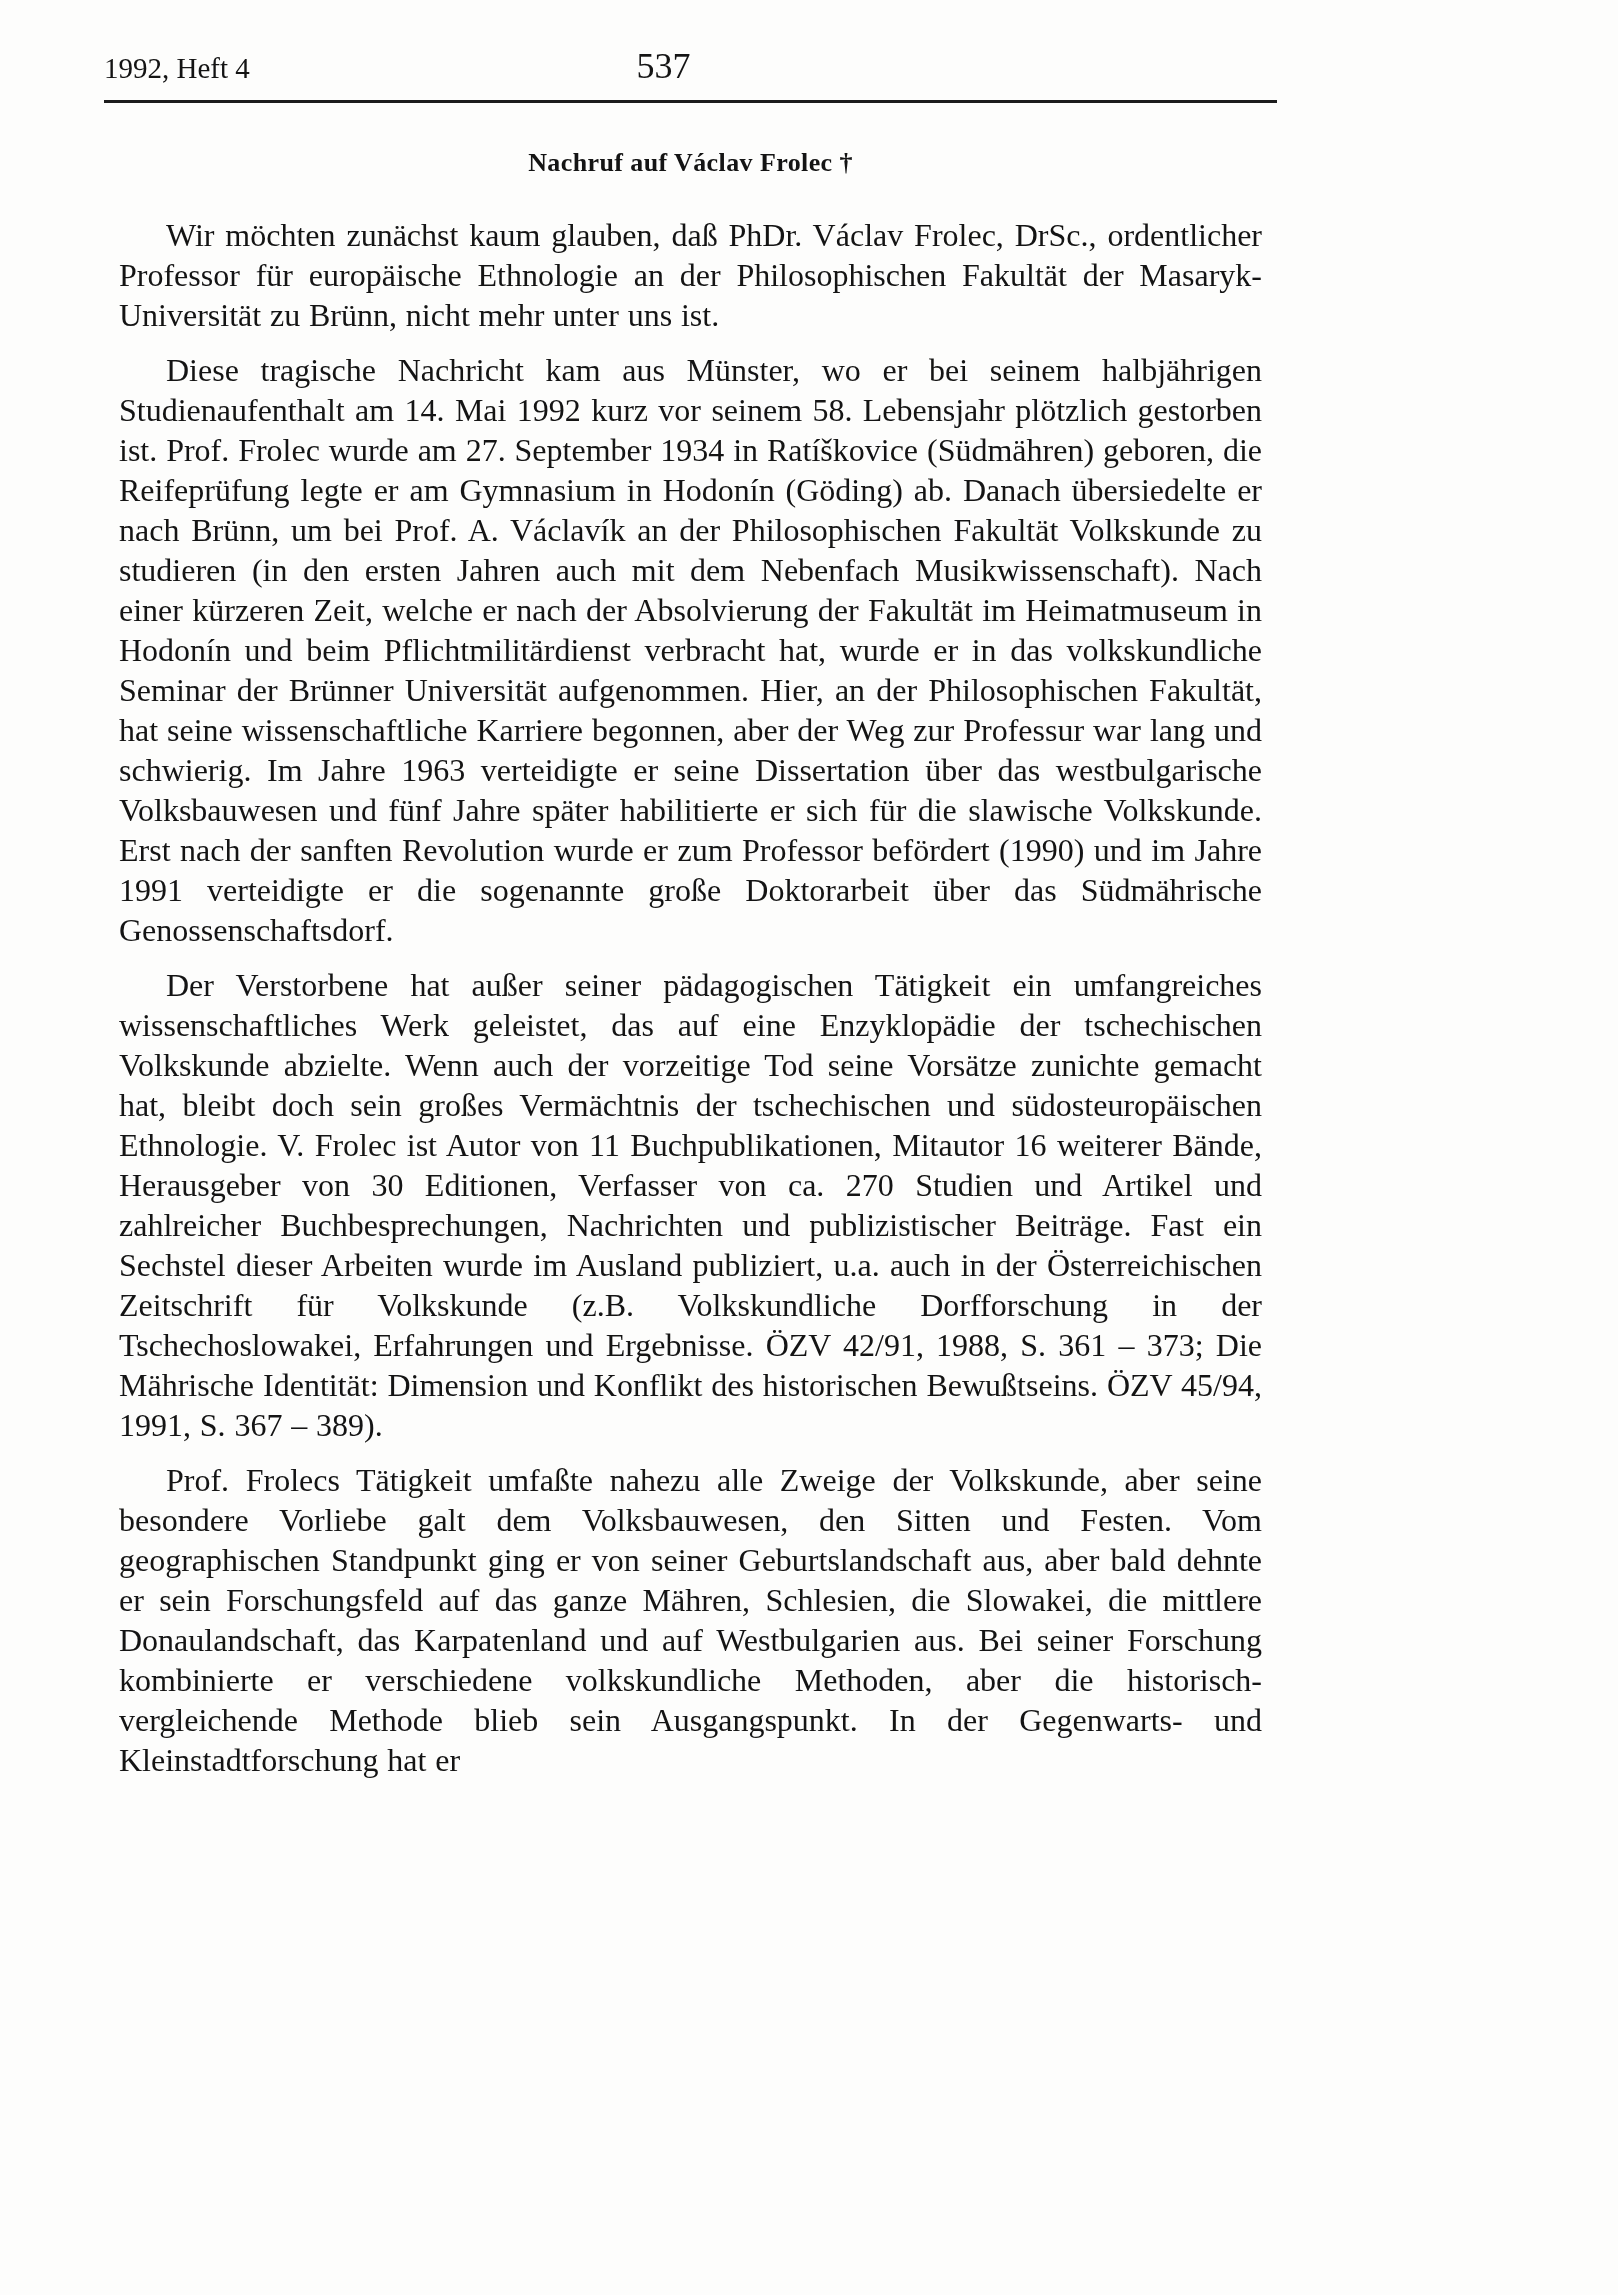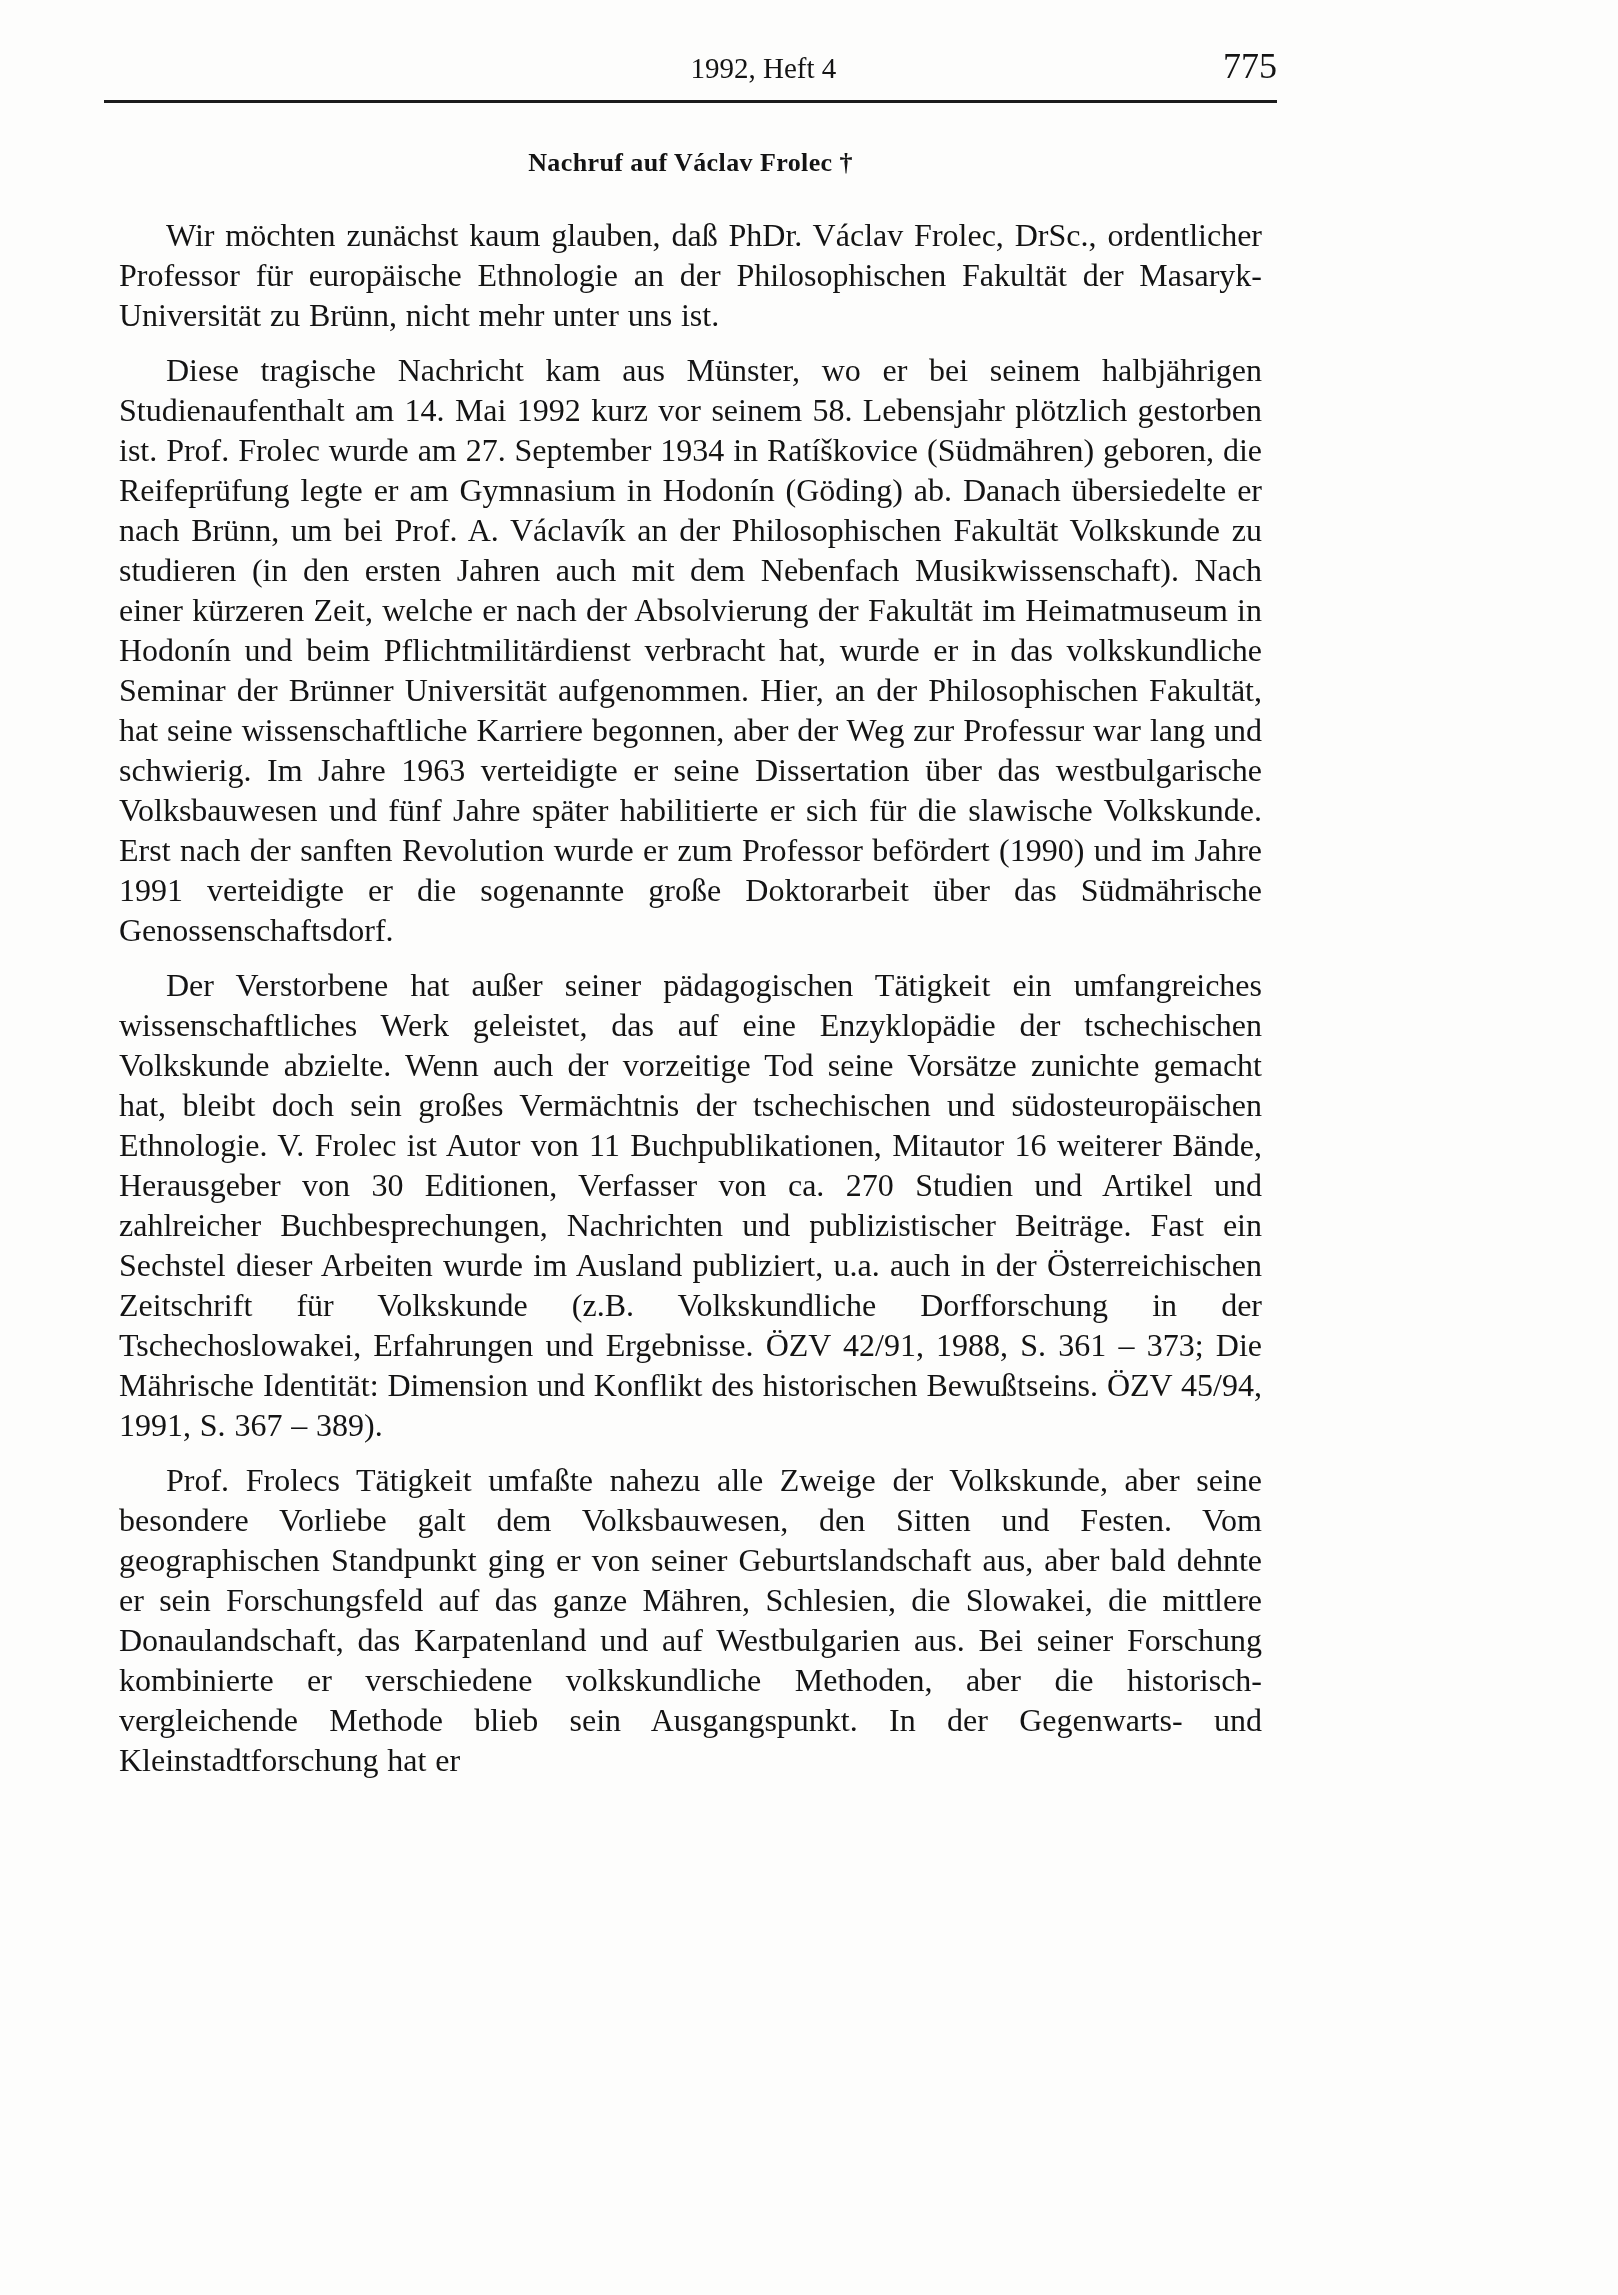--- a/index.html
+++ b/index.html
@@ -18,21 +18,20 @@
   .page-content {
     position: absolute;
     left: 104px;
     top: 45px;
     width: 1173px;
   }
   .running-header {
     display: flex;
     align-items: baseline;
     font-size: 29px;
-    justify-content: flex-end;
   }
   .hdr-left {
     width: 25%;
     text-align: left;
     white-space: nowrap;
   }
   .hdr-center {
     width: 50%;
     text-align: center;
     white-space: nowrap;
@@ -65,21 +64,21 @@
     word-spacing: 0.8px;
   }
 </style>
 </head>
 <body>
 
 <div class="page-content">
 
   <header class="running-header">
     <span class="hdr-left">1992, Heft 4</span>
-    <span class="hdr-right">775</span>
+    <span class="hdr-right">537</span>
   </header>
 
   <div class="header-rule"></div>
 
   <main class="article-body">
     <h1 class="article-title">Nachruf auf Václav Frolec †</h1>
 
     <p class="body-para">Wir möchten zunächst kaum glauben, daß PhDr. Václav Frolec, DrSc., ordentlicher Professor für europäische Ethnologie an der Philosophischen Fakultät der Masaryk-Universität zu Brünn, nicht mehr unter uns ist.</p>
 
     <p class="body-para">Diese tragische Nachricht kam aus Münster, wo er bei seinem halbjährigen Studienaufenthalt am 14. Mai 1992 kurz vor seinem 58. Lebensjahr plötzlich gestorben ist. Prof. Frolec wurde am 27. September 1934 in Ratíškovice (Südmähren) geboren, die Reifeprüfung legte er am Gymnasium in Hodonín (Göding) ab. Danach übersiedelte er nach Brünn, um bei Prof. A. Václavík an der Philosophischen Fakultät Volkskunde zu studieren (in den ersten Jahren auch mit dem Nebenfach Musikwissenschaft). Nach einer kürzeren Zeit, welche er nach der Absolvierung der Fakultät im Heimatmuseum in Hodonín und beim Pflichtmilitärdienst verbracht hat, wurde er in das volkskundliche Seminar der Brünner Universität aufgenommen. Hier, an der Philosophischen Fakultät, hat seine wissenschaftliche Karriere begonnen, aber der Weg zur Professur war lang und schwierig. Im Jahre 1963 verteidigte er seine Dissertation über das westbulgarische Volksbauwesen und fünf Jahre später habilitierte er sich für die slawische Volkskunde. Erst nach der sanften Revolution wurde er zum Professor befördert (1990) und im Jahre 1991 verteidigte er die sogenannte große Doktorarbeit über das Südmährische Genossenschaftsdorf.</p>

